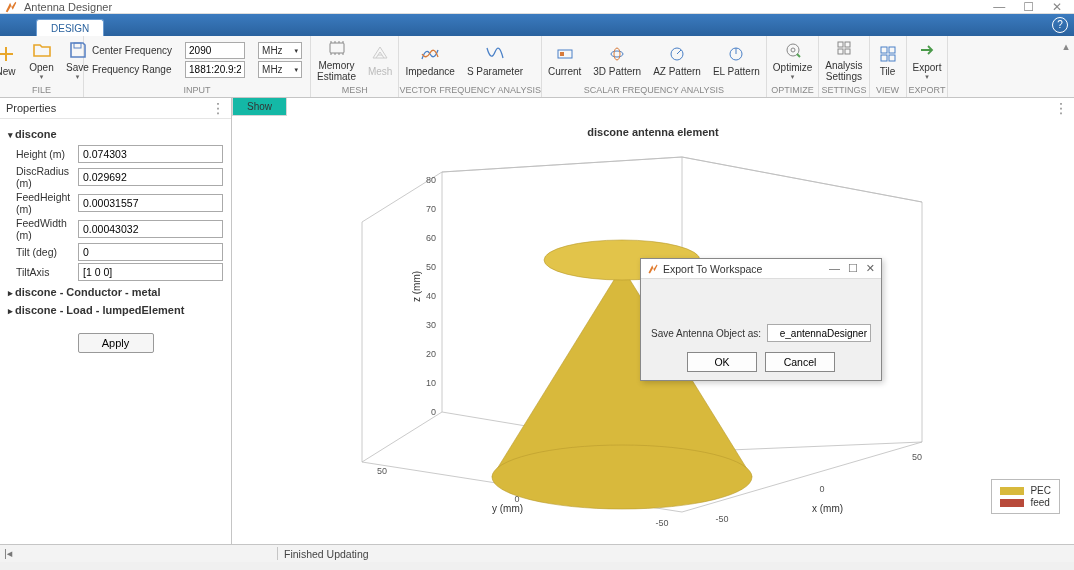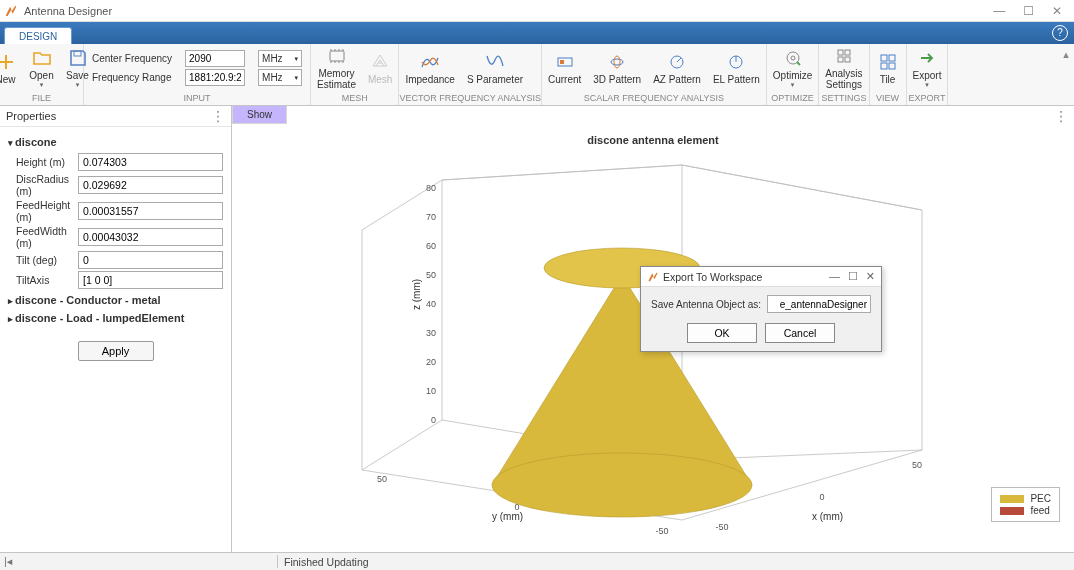--- a/index.html
+++ b/index.html
@@ -1,27 +1,27 @@
 <!DOCTYPE html>
 <html><head>
 <meta charset="utf-8">
 <style>
 * { box-sizing: border-box; margin: 0; padding: 0; font-family: "Segoe UI", Arial, sans-serif; }
 body { width: 1074px; height: 570px; background: #f0f0f0; overflow: hidden; font-size: 11px; color: #333; }
 
 
-.titlebar { height: 22px; background: #fff; display: flex; align-items: center; padding: 0 4px; border-bottom: 1px solid #ddd; }
+.titlebar { height: 14px; background: #fff; display: flex; align-items: center; padding: 0 4px; border-bottom: 1px solid #ddd; }
 .titlebar .logo { width: 14px; height: 14px; margin-right: 6px; }
 .titlebar .title { flex: 1; font-size: 11px; color: #555; }
 .titlebar .wc { display: flex; gap: 10px; padding-right: 4px; color: #888; }
 .titlebar .wc span { cursor: default; padding: 0 4px; font-size: 12px; }
 
 
 .tabstrip { height: 22px; background: linear-gradient(#3b7bbf,#2a629e); display: flex; align-items: flex-end; padding-left: 4px; }
-.tabstrip .tab { background: #fff; color: #2a629e; padding: 3px 14px 2px 14px; font-size: 10px; border-radius: 3px 3px 0 0; border: 1px solid #6a9bd0; border-bottom: none; }
+.tabstrip .tab { background: #fff; color: #2a629e; padding: 3px 14px 2px 14px; font-size: 10px; border-radius: 3px 3px 0 0; border: 1px solid #6a9bd0; border-bottom: none; margin-left: 32px; }
 .tabstrip .help { margin-left: auto; margin-right: 6px; color: #fff; width: 16px; height: 16px; border: 1px solid #fff; border-radius: 50%; text-align: center; line-height: 14px; font-size: 10px; margin-bottom: 3px;}
 
 
 .toolstrip { height: 62px; background: #f7f7f7; border-bottom: 1px solid #c5c5c5; display: flex; }
 .tgroup { border-right: 1px solid #ddd; display: flex; flex-direction: column; }
 .tgroup .row { display: flex; align-items: center; flex: 1; }
 .tgroup .glabel { text-align: center; font-size: 9px; color: #888; padding: 1px 0 2px 0; }
 .btn-v { display: flex; flex-direction: column; align-items: center; justify-content: center; padding: 2px 6px; min-width: 36px; font-size: 10px; color: #333; line-height: 1.1; text-align: center; }
 .btn-v.disabled { color: #bbb; }
 .btn-v .icn { width: 20px; height: 20px; margin-bottom: 2px; display:flex; align-items:center; justify-content:center; }
@@ -42,35 +42,35 @@
 .propanel .body { padding: 6px 8px; overflow:auto; }
 .propanel .sect { font-size: 11px; font-weight: bold; padding: 3px 0; cursor: default; }
 .propanel .sect::before { content: "▾ "; font-size:9px;}
 .propanel .sect.col::before { content: "▸ "; }
 .prow { display:flex; align-items:center; margin: 2px 0 2px 8px; }
 .prow label { width: 120px; font-size: 10.5px; color: #333; }
 .prow input { flex:1; height:18px; border:1px solid #aaa; font-size:10.5px; padding:0 4px; }
 .applybtn { display:block; margin: 14px auto 0 auto; width: 76px; height:20px; border:1px solid #999; background:#f6f6f6; font-size:11px; border-radius:2px;}
 
 .canvas { flex:1; background:#fff; position:relative; }
-.canvas .showtab { position:absolute; top:0; left:0; padding:3px 14px; border:1px solid #d6d6d6; border-top:none; font-size:10px; background:#c4b5fd;}
+.canvas .showtab { position:absolute; top:0; left:0; padding:3px 14px; border:1px solid #d6d6d6; border-top:none; font-size:10px; background:#14b8a6;}
 .canvas .menudot { position:absolute; top:2px; right:6px; color:#888; font-size:14px;}
 .canvas .plottitle { position:absolute; top:28px; left:50%; transform:translateX(-50%); font-size:11px; font-weight:bold; color:#333;}
 .canvas svg.axes { position:absolute; top:54px; left:90px; }
 .canvas .legend { position:absolute; right:14px; bottom:30px; border:1px solid #bbb; padding:4px 8px; background:#fff; font-size:10px;margin-left:46px;}
 .canvas .legend .lrow { display:flex; align-items:center; gap:6px; margin:1px 0;}
 .canvas .legend .sw { width:24px; height:8px;}
 
 
 .dialog { position:absolute; top:160px; left:408px; width:242px; background:#f0f0f0; border:1px solid #888; box-shadow: 2px 2px 6px rgba(0,0,0,.2); font-size:11px;}
 .dialog .dtitle { display:flex; align-items:center; padding:3px 6px; background:#fff; border-bottom:1px solid #ddd;}
 .dialog .dtitle .dlogo{ width:12px;height:12px;margin-right:4px;}
 .dialog .dtitle .t { flex:1; font-size:10.5px; }
 .dialog .dtitle .wc2 { display:flex; gap:8px; color:#666; font-size:11px;}
-.dialog .dbody { padding:8px 10px; }
+.dialog .dbody { padding:8px 10px;margin-top:37px; }
 .dialog .drow { display:flex; align-items:center; gap:6px; margin-bottom:10px;}
 .dialog .drow label { font-size:10px; }
 .dialog .drow input { flex:1; min-width:0; height:18px; border:1px solid #aaa; font-size:10px; padding:0 3px; text-align:right;}
 .dialog .dbtns { display:flex; gap:8px; justify-content:center; }
 .dialog .dbtns button { width:70px; height:20px; border:1px solid #888; background:#fdfdfd; font-size:10.5px;}
 
 
 .statusbar { height:18px; background:#f3f3f3; border-top:1px solid #c5c5c5; display:flex; align-items:center;}
 .statusbar .lefticon{ width:278px; padding-left:4px; border-right:1px solid #c5c5c5; color:#777; font-size:11px;}
 .statusbar .msg { padding-left:6px; font-size:10.5px; color:#444;}

